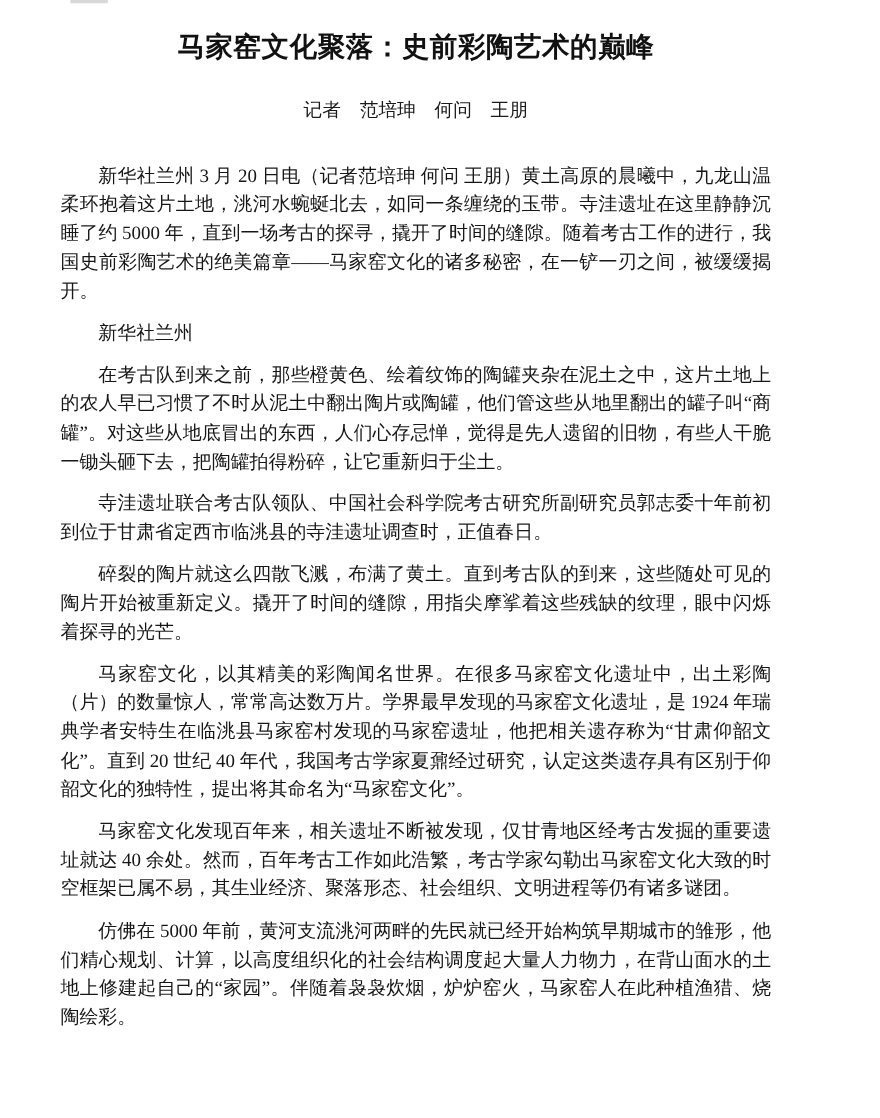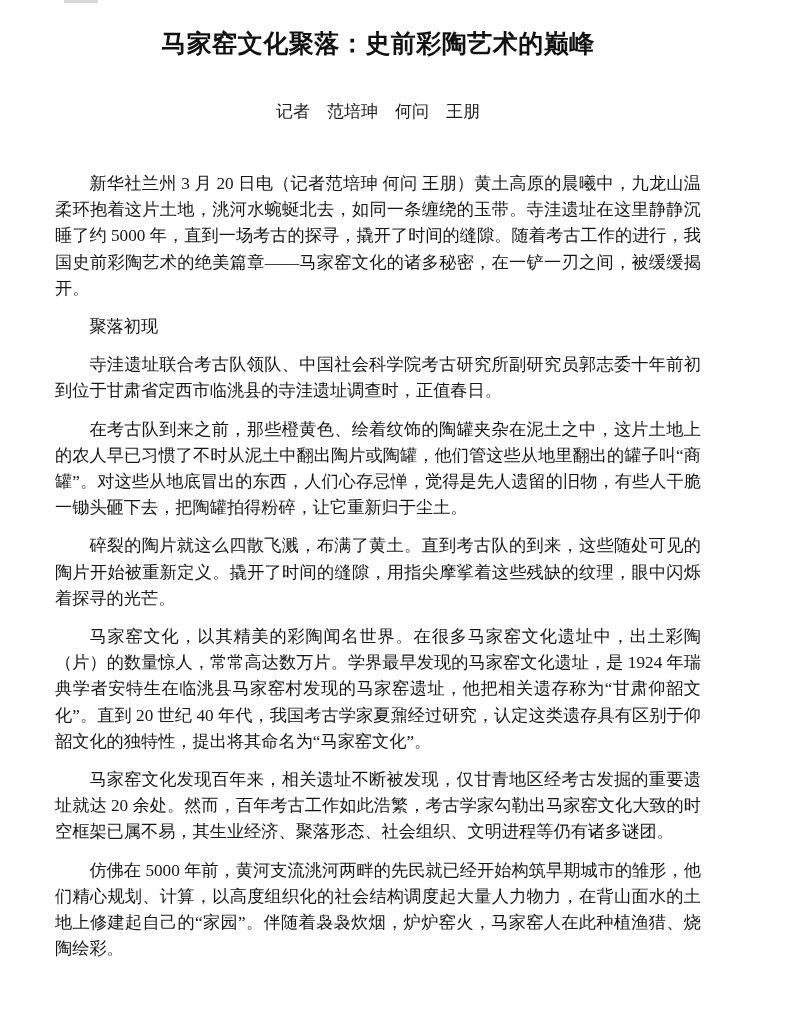--- a/index.html
+++ b/index.html
@@ -28,21 +28,21 @@
     margin: 0;
     padding-top: 29px;
     text-align: center;
     font-size: 25px;
     line-height: 30px;
     font-weight: bold;
     letter-spacing: 0.5px;
     color: #111111;
   }
   .byline {
-    margin: 12px;
+    margin: 0;
     padding-top: 31px;
     text-align: center;
     font-size: 17px;
     line-height: 20px;
     font-weight: normal;
     color: #1a1a1a;
     font-family: Liberation Serif, serif;
   }
   .content {
     width: 670px;
@@ -62,21 +62,21 @@
 </style>
 </head>
 <body>
 
 <div class="page">
   <div class="edge-artifact"></div>
   <h1 class="title">马家窑文化聚落：史前彩陶艺术的巅峰</h1>
   <div class="byline">记者　范培珅　何问　王朋</div>
   <div class="content">
       <p>新华社兰州 3 月 20 日电（记者范培珅 何问 王朋）黄土高原的晨曦中，九龙山温柔环抱着这片土地，洮河水蜿蜒北去，如同一条缠绕的玉带。寺洼遗址在这里静静沉睡了约 5000 年，直到一场考古的探寻，撬开了时间的缝隙。随着考古工作的进行，我国史前彩陶艺术的绝美篇章——马家窑文化的诸多秘密，在一铲一刃之间，被缓缓揭开。</p>
-      <p>聚落初现</p>
+      <p>新华社兰州</p>
+      <p>在考古队到来之前，那些橙黄色、绘着纹饰的陶罐夹杂在泥土之中，这片土地上的农人早已习惯了不时从泥土中翻出陶片或陶罐，他们管这些从地里翻出的罐子叫“商罐”。对这些从地底冒出的东西，人们心存忌惮，觉得是先人遗留的旧物，有些人干脆一锄头砸下去，把陶罐拍得粉碎，让它重新归于尘土。</p>
       <p>寺洼遗址联合考古队领队、中国社会科学院考古研究所副研究员郭志委十年前初到位于甘肃省定西市临洮县的寺洼遗址调查时，正值春日。</p>
-      <p>在考古队到来之前，那些橙黄色、绘着纹饰的陶罐夹杂在泥土之中，这片土地上的农人早已习惯了不时从泥土中翻出陶片或陶罐，他们管这些从地里翻出的罐子叫“商罐”。对这些从地底冒出的东西，人们心存忌惮，觉得是先人遗留的旧物，有些人干脆一锄头砸下去，把陶罐拍得粉碎，让它重新归于尘土。</p>
       <p>碎裂的陶片就这么四散飞溅，布满了黄土。直到考古队的到来，这些随处可见的陶片开始被重新定义。撬开了时间的缝隙，用指尖摩挲着这些残缺的纹理，眼中闪烁着探寻的光芒。</p>
       <p>马家窑文化，以其精美的彩陶闻名世界。在很多马家窑文化遗址中，出土彩陶（片）的数量惊人，常常高达数万片。学界最早发现的马家窑文化遗址，是 1924 年瑞典学者安特生在临洮县马家窑村发现的马家窑遗址，他把相关遗存称为“甘肃仰韶文化”。直到 20 世纪 40 年代，我国考古学家夏鼐经过研究，认定这类遗存具有区别于仰韶文化的独特性，提出将其命名为“马家窑文化”。</p>
-      <p>马家窑文化发现百年来，相关遗址不断被发现，仅甘青地区经考古发掘的重要遗址就达 20 余处。然而，百年考古工作如此浩繁，考古学家勾勒出马家窑文化大致的时空框架已属不易，其生业经济、聚落形态、社会组织、文明进程等仍有诸多谜团。</p>
+      <p>马家窑文化发现百年来，相关遗址不断被发现，仅甘青地区经考古发掘的重要遗址就达 40 余处。然而，百年考古工作如此浩繁，考古学家勾勒出马家窑文化大致的时空框架已属不易，其生业经济、聚落形态、社会组织、文明进程等仍有诸多谜团。</p>
       <p>仿佛在 5000 年前，黄河支流洮河两畔的先民就已经开始构筑早期城市的雏形，他们精心规划、计算，以高度组织化的社会结构调度起大量人力物力，在背山面水的土地上修建起自己的“家园”。伴随着袅袅炊烟，炉炉窑火，马家窑人在此种植渔猎、烧陶绘彩。</p>
     </div>
 </div>
 
 </body></html>

